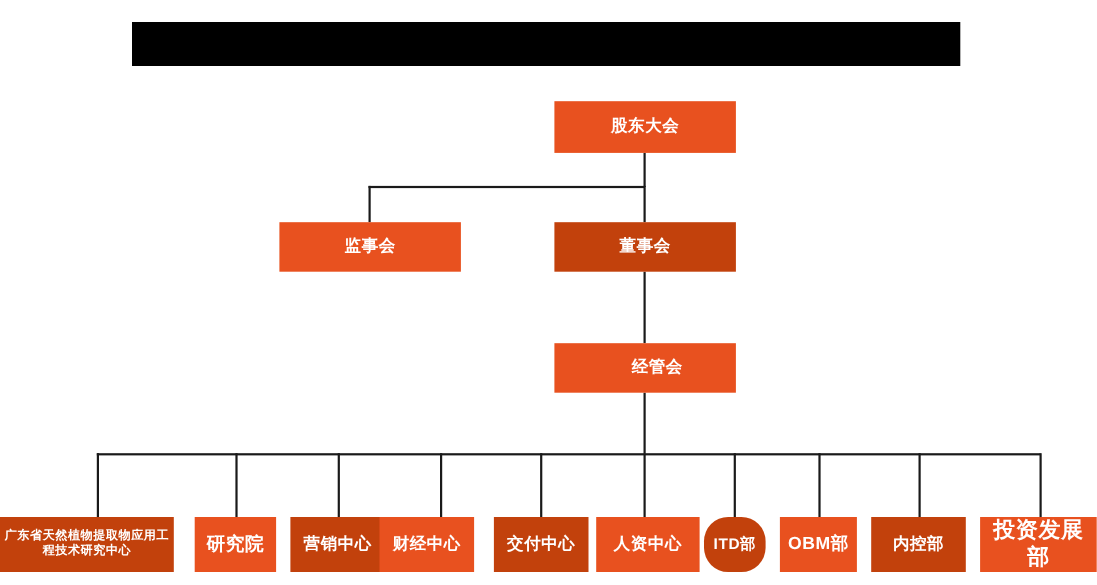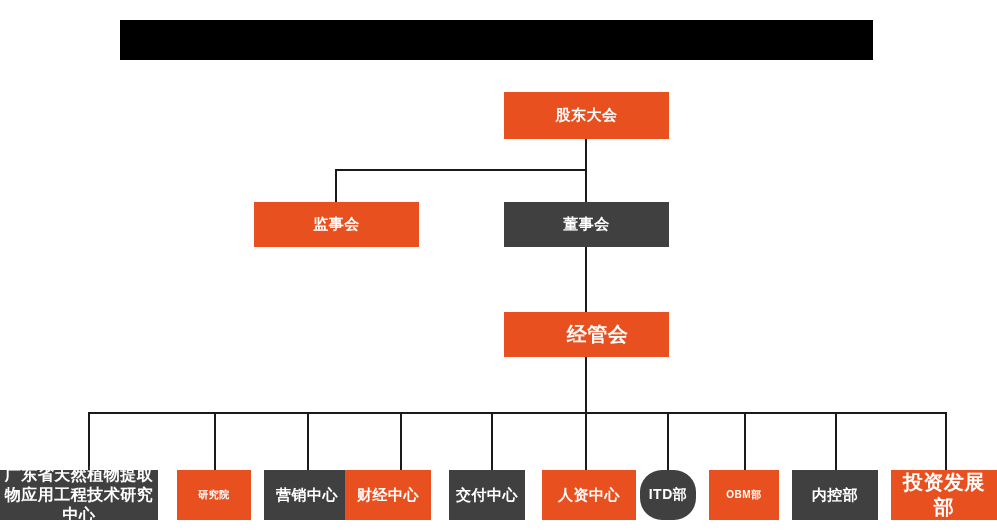--- a/index.html
+++ b/index.html
@@ -33,21 +33,21 @@
     align-items: center;
     justify-content: center;
     text-align: center;
     color: #ffffff;
     font-weight: bold;
     line-height: 1.25;
     letter-spacing: 0.5px;
     z-index: 3;
   }
   .node.primary   { background: #E8511F; }
-  .node.secondary { background: #404040; }
+  .node.secondary { background: #c2410c; }
   .node .label { display: block; padding: 0 3px; }
   .connector {
     position: absolute;
     background: #1a1a1a;
     z-index: 1;
   }
   .connector.v { width: 2px; }
   .connector.h { height: 2px; }
 </style>
 </head>
@@ -72,68 +72,68 @@
   <div class="node primary" style="left:254px; top:202px; width:165px; height:45px; font-size:15px;">
     <span class="label">监事会</span>
   </div>
 
   <div class="node secondary" style="left:504px; top:202px; width:165px; height:45px; font-size:15px;">
     <span class="label">董事会</span>
   </div>
 
   <div class="connector v" style="left:585px; top:247px; height:65px;"></div>
 
-  <div class="node primary" style="left:504px; top:312px; width:165px; height:45px; font-size:20px;padding-left:22px;">
+  <div class="node primary" style="left:504px; top:312px; width:165px; height:45px; font-size:15px;padding-left:22px;">
     <span class="label">经管会</span>
   </div>
 
   <div class="connector v" style="left:585px; top:357px; height:55px;"></div>
 
   <div class="connector h" style="left:88px; top:412px; width:858px;"></div>
 
   <div class="connector v" style="left:88px;  top:412px; height:58px;"></div>
   <div class="connector v" style="left:214px; top:412px; height:58px;"></div>
   <div class="connector v" style="left:307px; top:412px; height:58px;"></div>
   <div class="connector v" style="left:400px; top:412px; height:58px;"></div>
   <div class="connector v" style="left:491px; top:412px; height:58px;"></div>
   <div class="connector v" style="left:585px; top:412px; height:58px;"></div>
   <div class="connector v" style="left:667px; top:412px; height:58px;"></div>
   <div class="connector v" style="left:744px; top:412px; height:58px;"></div>
   <div class="connector v" style="left:835px; top:412px; height:58px;"></div>
   <div class="connector v" style="left:945px; top:412px; height:58px;"></div>
 
-  <div class="node secondary" style="left:0px; top:470px; width:158px; height:50px; font-size:16px;">
+  <div class="node secondary" style="left:0px; top:470px; width:158px; height:50px; font-size:11px;">
     <span class="label">广东省天然植物提取物应用工程技术研究中心</span>
   </div>
 
-  <div class="node primary" style="left:177px; top:470px; width:74px; height:50px; font-size:10px;">
+  <div class="node primary" style="left:177px; top:470px; width:74px; height:50px; font-size:17px;">
     <span class="label">研究院</span>
   </div>
 
   <div class="node secondary" style="left:264px; top:470px; width:86px; height:50px; font-size:15px;">
     <span class="label">营销中心</span>
   </div>
 
   <div class="node primary" style="left:345px; top:470px; width:86px; height:50px; font-size:15px;">
     <span class="label">财经中心</span>
   </div>
 
-  <div class="node secondary" style="left:449px; top:470px; width:76px; height:50px; font-size:15px;">
+  <div class="node secondary" style="left:449px; top:470px; width:86px; height:50px; font-size:15px;">
     <span class="label">交付中心</span>
   </div>
 
   <div class="node primary" style="left:542px; top:470px; width:94px; height:50px; font-size:15px;">
     <span class="label">人资中心</span>
   </div>
 
   <div class="node secondary" style="left:640px; top:470px; width:56px; height:50px; font-size:14px;border-radius:22px;">
     <span class="label">ITD部</span>
   </div>
 
-  <div class="node primary" style="left:709px; top:470px; width:70px; height:50px; font-size:10px;">
+  <div class="node primary" style="left:709px; top:470px; width:70px; height:50px; font-size:16px;">
     <span class="label">OBM部</span>
   </div>
 
   <div class="node secondary" style="left:792px; top:470px; width:86px; height:50px; font-size:15px;">
     <span class="label">内控部</span>
   </div>
 
   <div class="node primary" style="left:891px; top:470px; width:106px; height:50px; font-size:20px;">
     <span class="label">投资发展部</span>
   </div>

